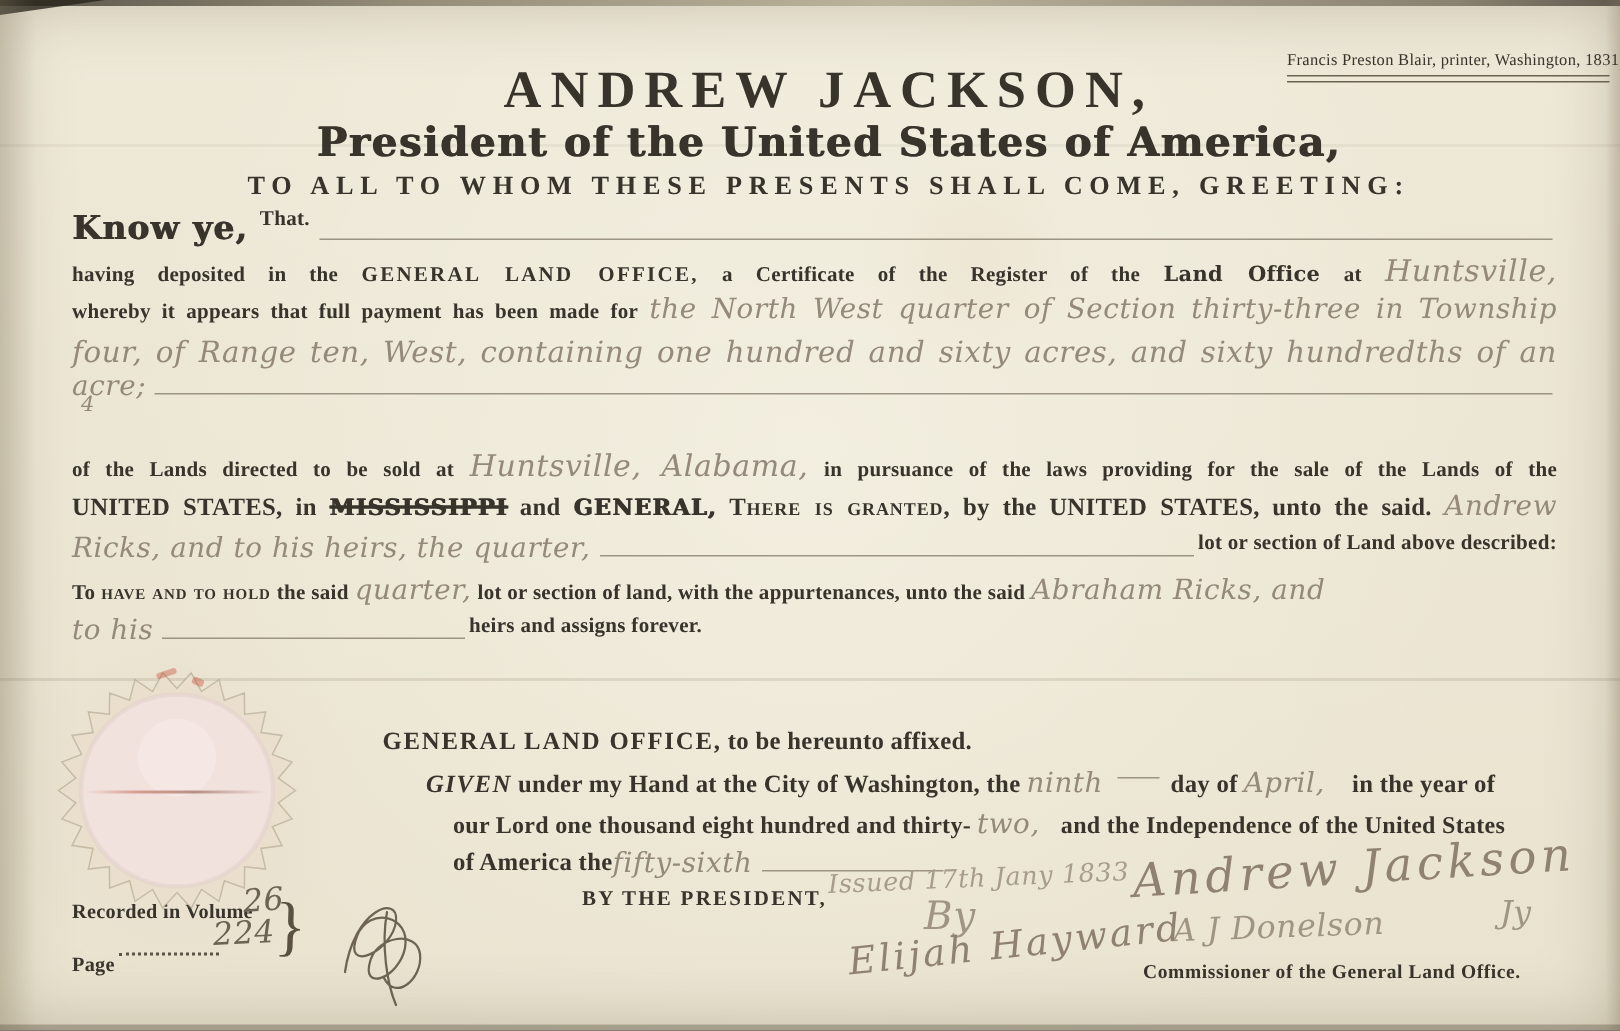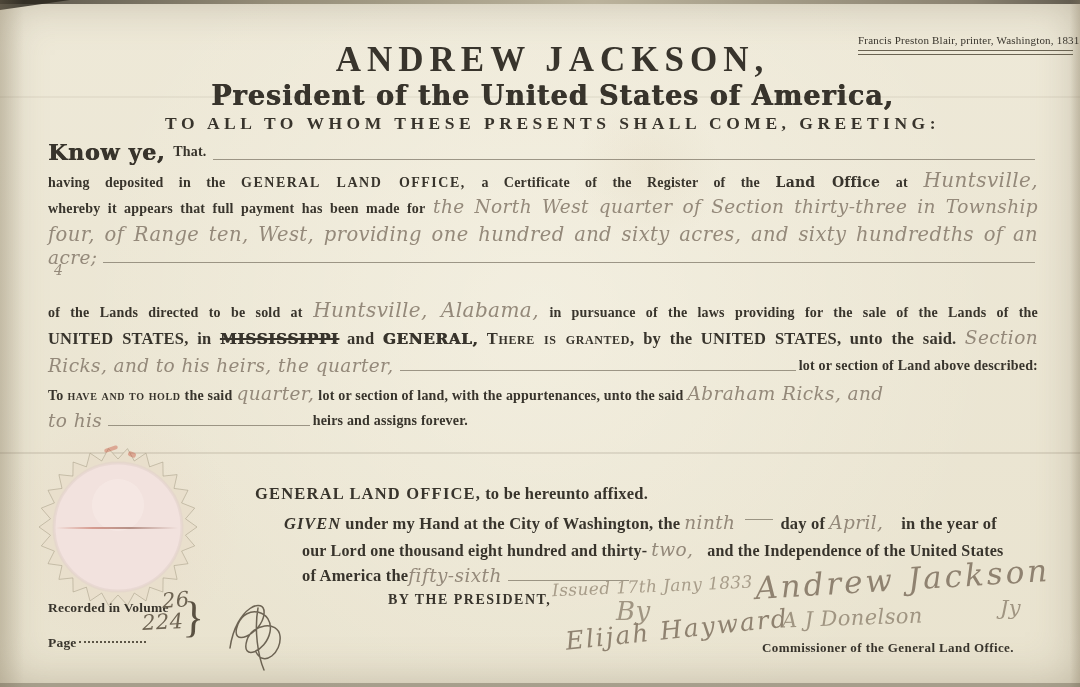--- a/index.html
+++ b/index.html
@@ -14,21 +14,21 @@
     font-family:"Liberation Serif", serif; color:#38342c;
   }
   .abs{position:absolute; white-space:nowrap;}
   .print{font-weight:700; font-size:14px; color:#38342c; letter-spacing:.2px;}
   .small-print{font-weight:700; font-size:11.5px; letter-spacing:.3px;}
   .bl{font-family:"DejaVu Serif",serif; font-weight:700; text-shadow:.7px 0 0 currentColor; letter-spacing:.8px;}
   .sc{font-variant:small-caps; letter-spacing:.6px;}
   .script{font-family:"DejaVu Serif",serif; font-style:italic; font-weight:400;
           color:#94897a; font-size:18.5px; letter-spacing:.4px;}
   .sig{color:#8f8270;}
-  .flexline{display:flex; align-items:center;}
+  .flexline{display:flex; align-items:flex-start;}
   .rule{flex:1; height:1px; background:#6e6757; opacity:.65; align-self:flex-end; margin:0 3px 5px 6px;}
   .rule.fixed{flex:none;}
   .justify{text-align:justify; text-align-last:justify;}
   .dblrule{height:3px; border-top:1px solid #433e33; border-bottom:1px solid #433e33; margin-top:2px;}
   .strike{text-decoration:line-through; text-decoration-thickness:2px;}
   .center{text-align:center;}
   
   .edge-top{position:absolute;top:0;left:0;right:0;height:4px;
     background:linear-gradient(90deg,#2e2a22,#7d755f 25%,#b1a88f 55%,#6f6756 90%,#3a342a);opacity:.75;}
   .corner-tl{position:absolute;top:0;left:0;width:0;height:0;
@@ -87,21 +87,21 @@
     <span class="print">at</span>
     <span class="script" style="font-size:20px">Huntsville,</span>
   </div>
 
   <div class="abs justify" style="left:48px;top:196px;width:990px">
     <span class="print">whereby it appears that full payment has been made for</span>
     <span class="script">the North West quarter of Section thirty-three in Township</span>
   </div>
 
   <div class="abs justify" style="left:48px;top:223px;width:990px">
-    <span class="script" style="font-size:19.5px">four, of Range ten, West, providing one hundred and sixty acres, and sixty hundredths of an</span>
+    <span class="script" style="font-size:19.5px">four, of Range ten, West, containing one hundred and sixty acres, and sixty hundredths of an</span>
   </div>
 
   <div class="abs flexline" style="left:48px;top:247px;width:990px">
     <span class="script">acre;</span>
     <span class="rule"></span>
   </div>
 
   <div class="abs script" style="left:54px;top:262px;font-size:14px">4</div>
 
   <div class="abs justify" style="left:48px;top:298px;width:990px">
@@ -112,21 +112,21 @@
 
   <div class="abs justify" style="left:48px;top:327px;width:990px;font-size:16px">
     <span class="print" style="font-size:16.5px">UNITED STATES, in</span>
     <span class="print bl strike" style="font-size:15px">MISSISSIPPI</span>
     <span class="print" style="font-size:16.5px">and</span>
     <span class="print bl" style="font-size:15px">GENERAL,</span>
     <span class="print sc" style="font-size:16.5px">There is granted,</span>
     <span class="print" style="font-size:16.5px">by the</span>
     <span class="print" style="font-size:16.5px">UNITED STATES,</span>
     <span class="print" style="font-size:16.5px">unto the said.</span>
-    <span class="script">Section</span>
+    <span class="script">Andrew</span>
   </div>
 
   <div class="abs flexline" style="left:48px;top:355px;width:990px">
     <span class="script">Ricks, and to his heirs, the quarter,</span>
     <span class="rule"></span>
     <span class="print">lot or section of Land above described:</span>
   </div>
 
   <div class="abs" style="left:48px;top:383px">
     <span class="print">To</span>

